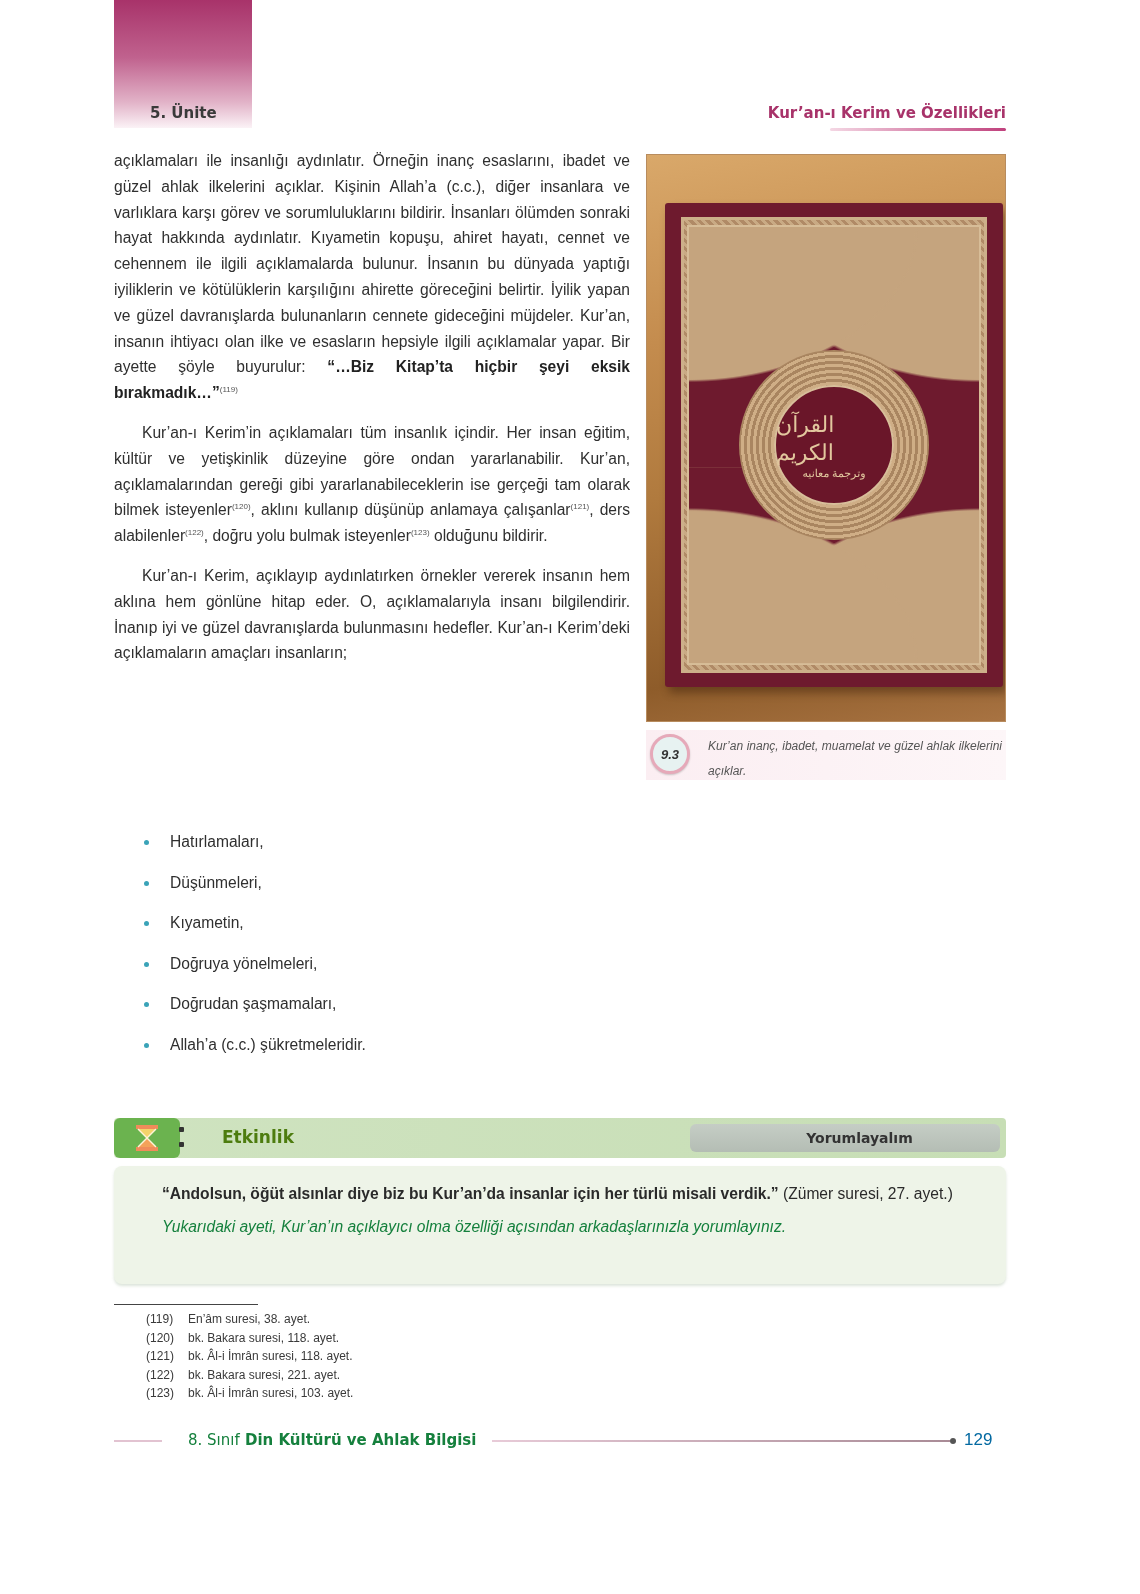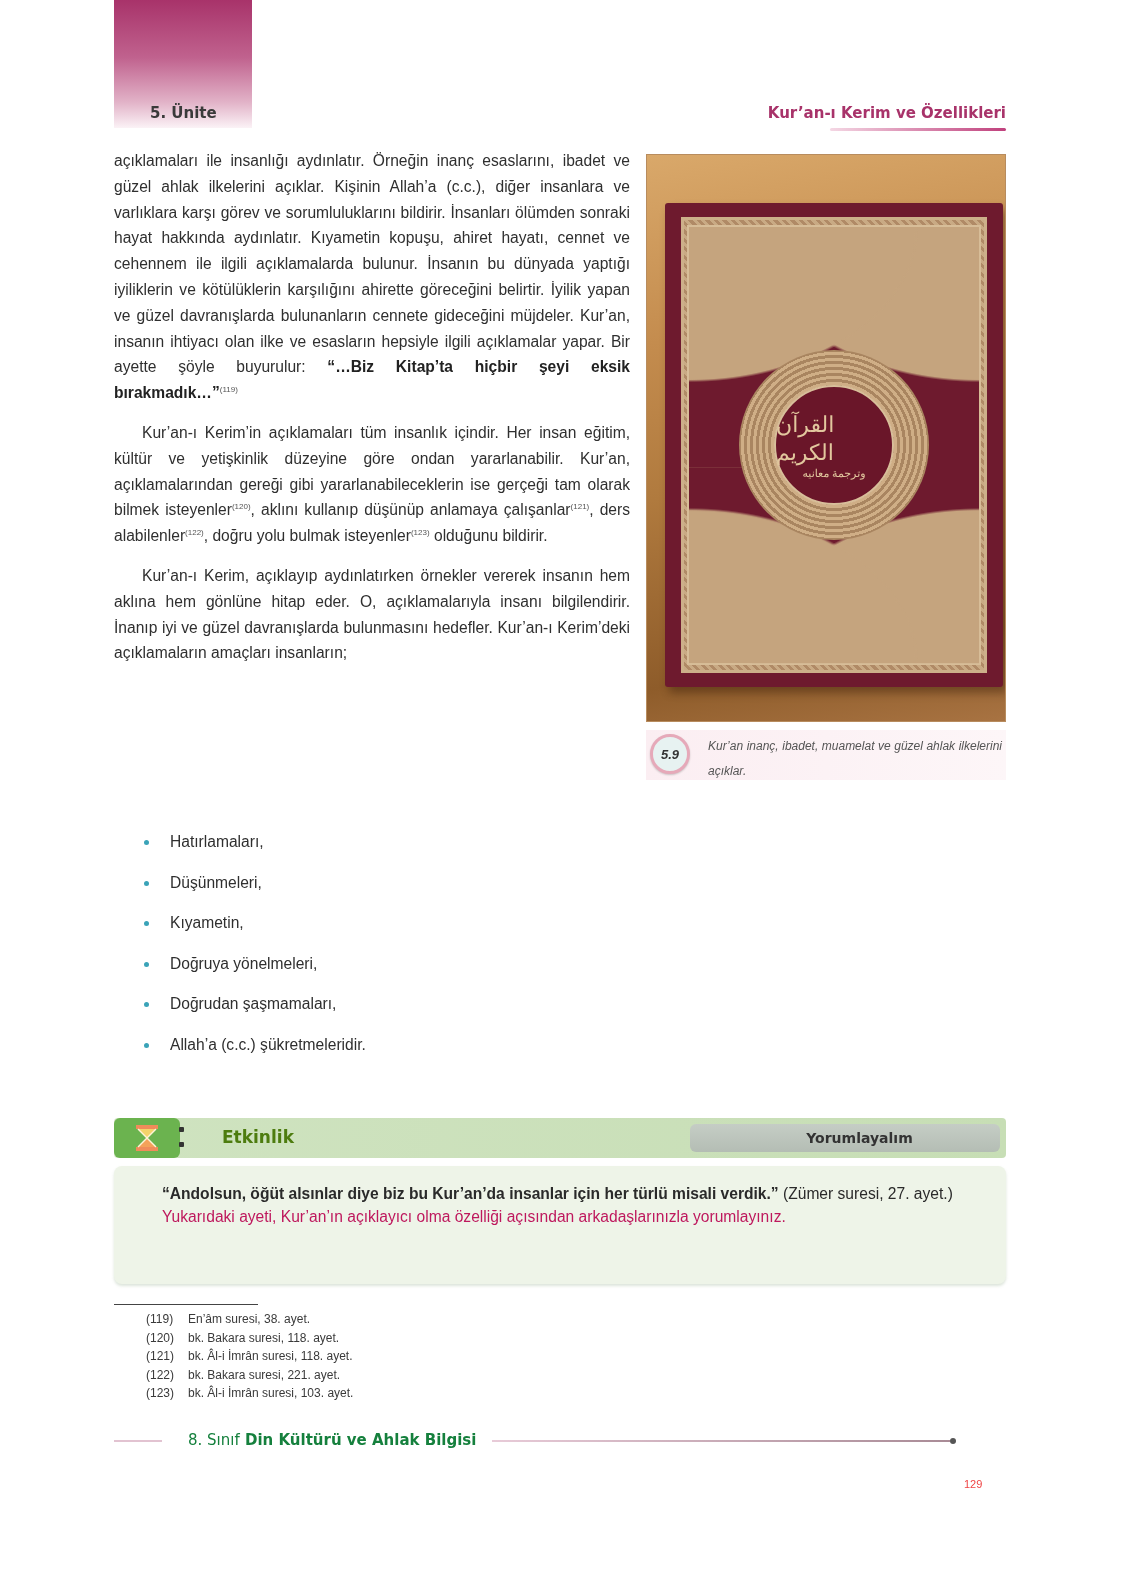--- a/index.html
+++ b/index.html
@@ -119,33 +119,33 @@
     padding-left: 29px;
   }
   .activity-box {
     position: absolute; left: 114px; top: 1166px; width: 892px; height: 118px;
     background: #eef4e8; border-radius: 8px;
     box-shadow: 0 2px 3px rgba(120,150,110,0.25);
     padding: 14px 26px 0 26px;
   }
   .quote { font-size: 15.6px; line-height: 28px; color: #2a2a2a; text-indent: 22px; text-align: justify; }
   .quote b { font-weight: bold; }
-  .instruction { padding-left: 22px; font-size: 15.6px; color: #be185d; }
+  .instruction { margin-top: 10px; padding-left: 22px; font-size: 15.6px; font-style: italic; color: #15803d; }
 
   .fn-rule { position: absolute; left: 114px; top: 1304px; width: 144px; height: 1px; background: #444; }
   .footnotes { position: absolute; left: 114px; top: 1310px; list-style: none; }
   .footnotes li { font-size: 12px; line-height: 18.5px; color: #3a3a3a; margin-left: 32px; }
   .footnotes li .fn-num { display: inline-block; width: 42px; }
 
   .footer-line-left { position: absolute; left: 114px; top: 1440px; width: 48px; height: 2px; background: #e2c3d1; }
   .footer-book { position: absolute; left: 188px; top: 1431px; font-size: 15px; font-weight: bold; color: #15803d; font-family: "DejaVu Sans", sans-serif; }
   .footer-book .light { font-weight: normal; }
   .footer-line-right { position: absolute; left: 492px; top: 1440px; width: 458px; height: 2px; background: linear-gradient(to right, #e8cbd8, #a98b96); }
   .footer-dot { position: absolute; left: 950px; top: 1438px; width: 6px; height: 6px; border-radius: 50%; background: #555; }
-  .page-num { position: absolute; left: 964px; top: 1430px; font-size: 11px; color: #ef4444; margin-top: 48px; }
+  .page-num { position: absolute; left: 964px; top: 1430px; font-size: 17px; color: #0369a1; }
 </style>
 </head>
 <body>
 
 <div class="unit-tab"></div>
 <div class="unit-label">5. Ünite</div>
 <div class="chapter-title">Kur’an-ı Kerim ve Özellikleri</div>
 <div class="chapter-underline"></div>
 
 <div class="body-col">
@@ -172,21 +172,21 @@
       <div class="medallion">
         <div class="medallion-core">
           <span class="ar1">القرآن الكريم</span>
           <span class="ar2">وترجمة معانيه</span>
         </div>
       </div>
     </div>
   </div>
 </div>
 <div class="caption">
-  <div class="caption-badge">5.9</div>
+  <div class="caption-badge">9.3</div>
   <div class="caption-text">Kur’an inanç, ibadet, muamelat ve güzel ahlak ilkelerini açıklar.</div>
 </div>
 
 <div class="activity-bar"></div>
 <div class="activity-icon">
   <svg width="30" height="30" viewBox="0 0 30 30">
     <rect x="4" y="2" width="22" height="4" fill="#f08c5a"></rect>
     <rect x="4" y="24" width="22" height="4" fill="#f08c5a"></rect>
     <polygon points="6,6 24,6 15,15" fill="#f4d36b"></polygon>
     <polygon points="15,15 24,24 6,24" fill="#f4a25a"></polygon>

